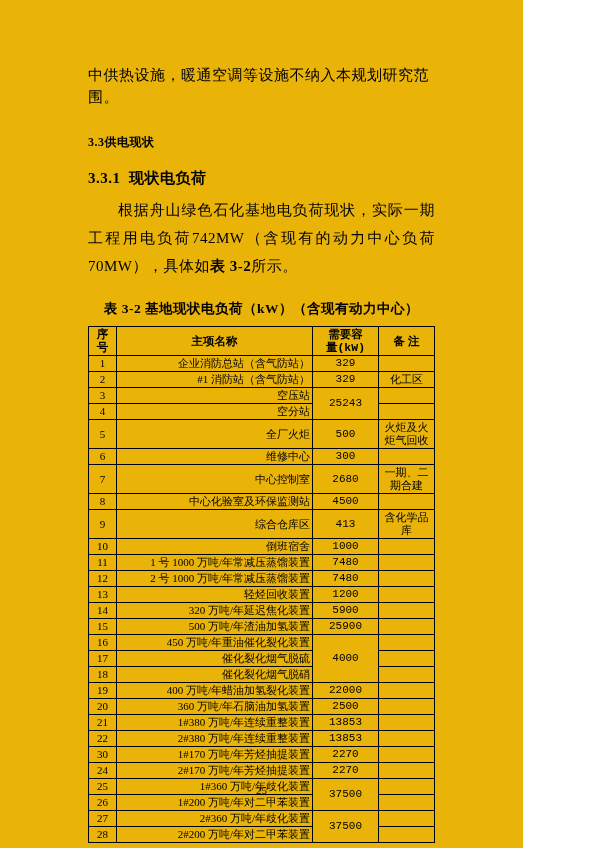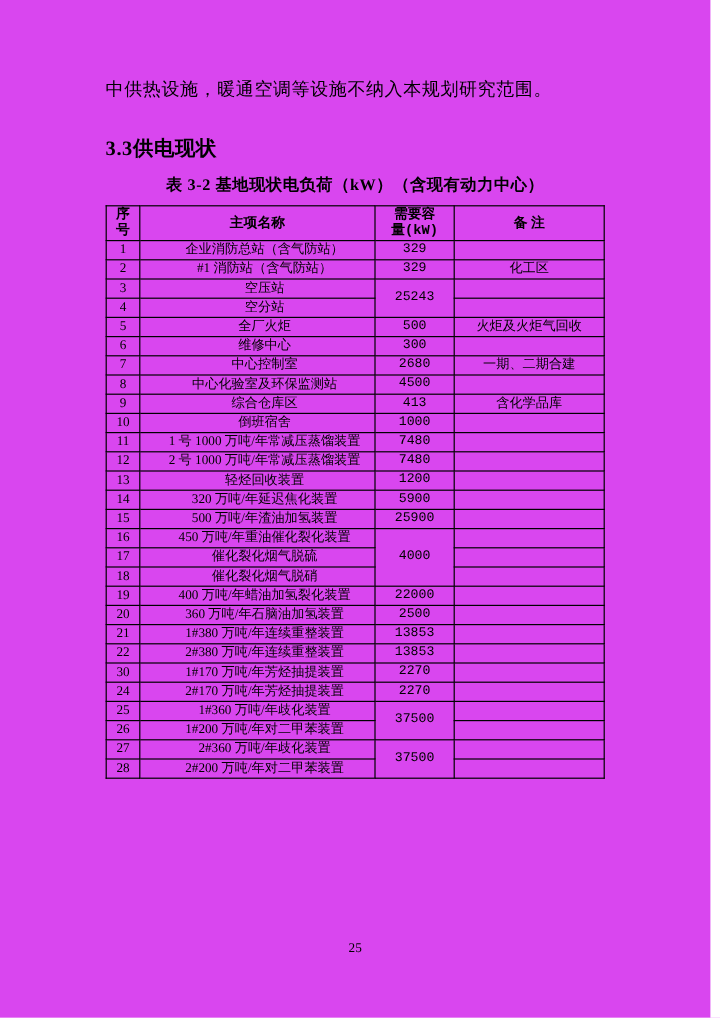--- a/index.html
+++ b/index.html
@@ -5,31 +5,31 @@
   * { margin: 0; padding: 0; box-sizing: border-box; }
   html, body { background: #ffffff; }
   body {
     width: 600px; height: 848px;
     font-family: "Liberation Serif", "DejaVu Serif", serif;
     color: #000;
     overflow: hidden;
   }
   .page {
     position: relative;
-    width: 592px; height: 848px;
+    width: 523px; height: 848px;
     padding: 64px 88px 0 88px;
-    background: #d946ef;
+    background: #eab308;
   }
   .intro {
     font-size: 15px;
     line-height: 22px;
     letter-spacing: 0.5px;
   }
   .h-section {
-    font-size: 17px;
+    font-size: 12px;
     font-weight: bold;
     margin-top: 26px;
     letter-spacing: 0.5px;
   }
   .h-sub {
     font-size: 15px;
     font-weight: bold;
     margin-top: 18px;
     white-space: pre-wrap;
     letter-spacing: 0.5px;
@@ -40,21 +40,21 @@
     margin-top: 8px;
     text-indent: 2em;
     text-align: justify;
     letter-spacing: 0.5px;
   }
   .body-par b { font-weight: bold; }
   .table-title {
     font-size: 13.5px;
     font-weight: bold;
     text-align: center;
-    margin-top: 10px;
+    margin-top: 20px;
     letter-spacing: 0.5px;
   }
   table.load-table {
     width: 100%;
     border-collapse: collapse;
     table-layout: fixed;
     margin-top: 8px;
   }
   .load-table th, .load-table td {
     border: 1px solid #000;
@@ -69,39 +69,41 @@
   .load-table th {
     font-weight: bold;
     font-size: 11.5px;
     white-space: pre-line;
     height: 28px;
   }
   .c-num  { width: 28px; }
   .c-name { width: 196px; margin-left: 12px; }
   .c-cap  { width: 66px; font-family: Liberation Mono, monospace; }
   .c-note { width: auto; }
-  td.c-name { text-align: center; padding-left: 14px; }
+  td.c-name { text-align: right; padding-left: 14px; }
   .page-num {
     position: absolute;
     bottom: 52px; left: 0;
     width: 100%;
     text-align: center;
     font-size: 11px;
   }
 </style>
 </head>
 <body>
 
 <div class="page">
 
   <p class="intro">中供热设施，暖通空调等设施不纳入本规划研究范围。</p>
 
   <h2 class="h-section">3.3供电现状</h2>
 
-
+  <h3 class="h-sub">3.3.1  现状电负荷</h3>
+
+  <p class="body-par"><span>根据舟山绿色石化基地电负荷现状，实际一期工程用电负荷742MW（含现有的动力中心负荷70MW），具体如</span><b>表 3-2</b><span>所示。</span></p>
 
   <p class="table-title">表 3-2 基地现状电负荷（kW）（含现有动力中心）</p>
 
   <table class="load-table">
     <thead>
       <tr>
         <th class="c-num">序
 号</th>
         <th class="c-name">主项名称</th>
         <th class="c-cap">需要容

